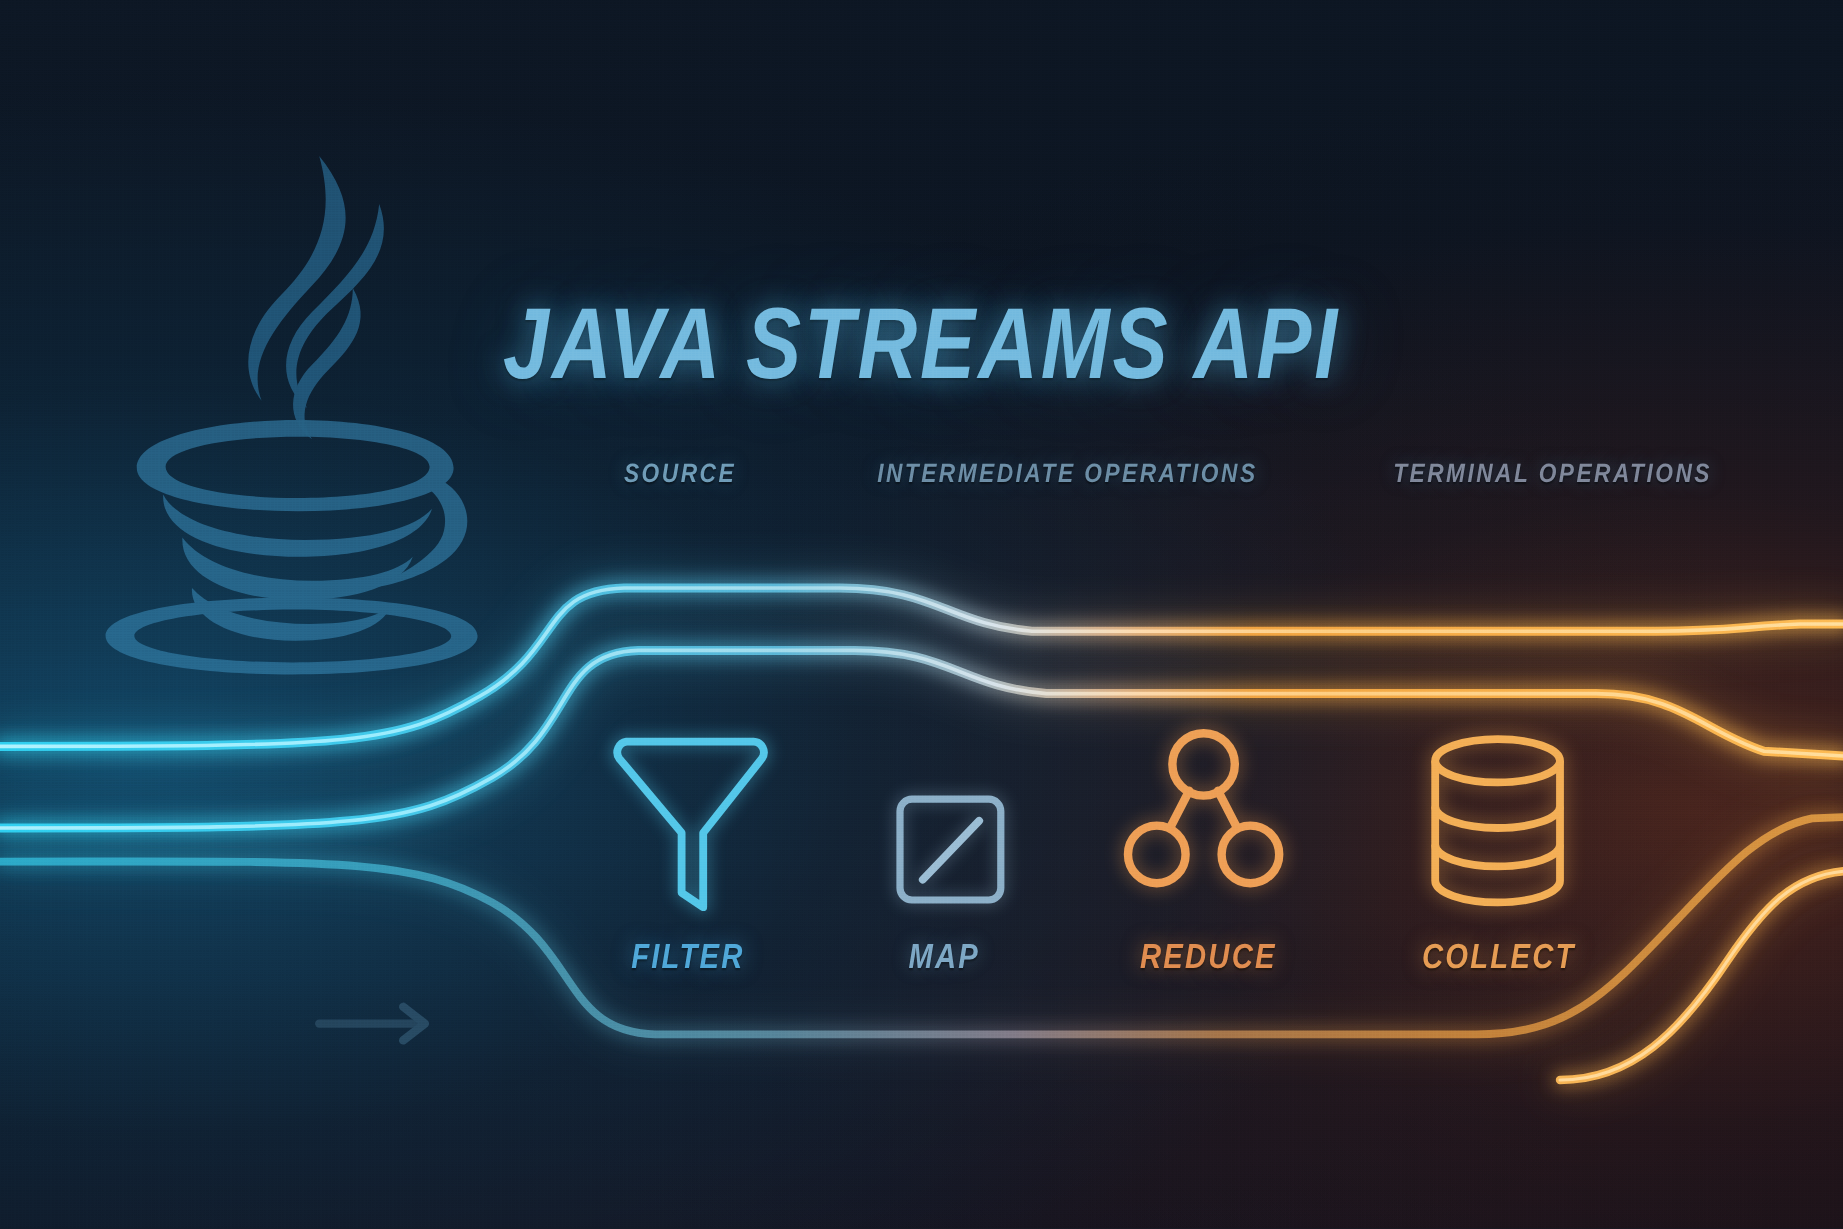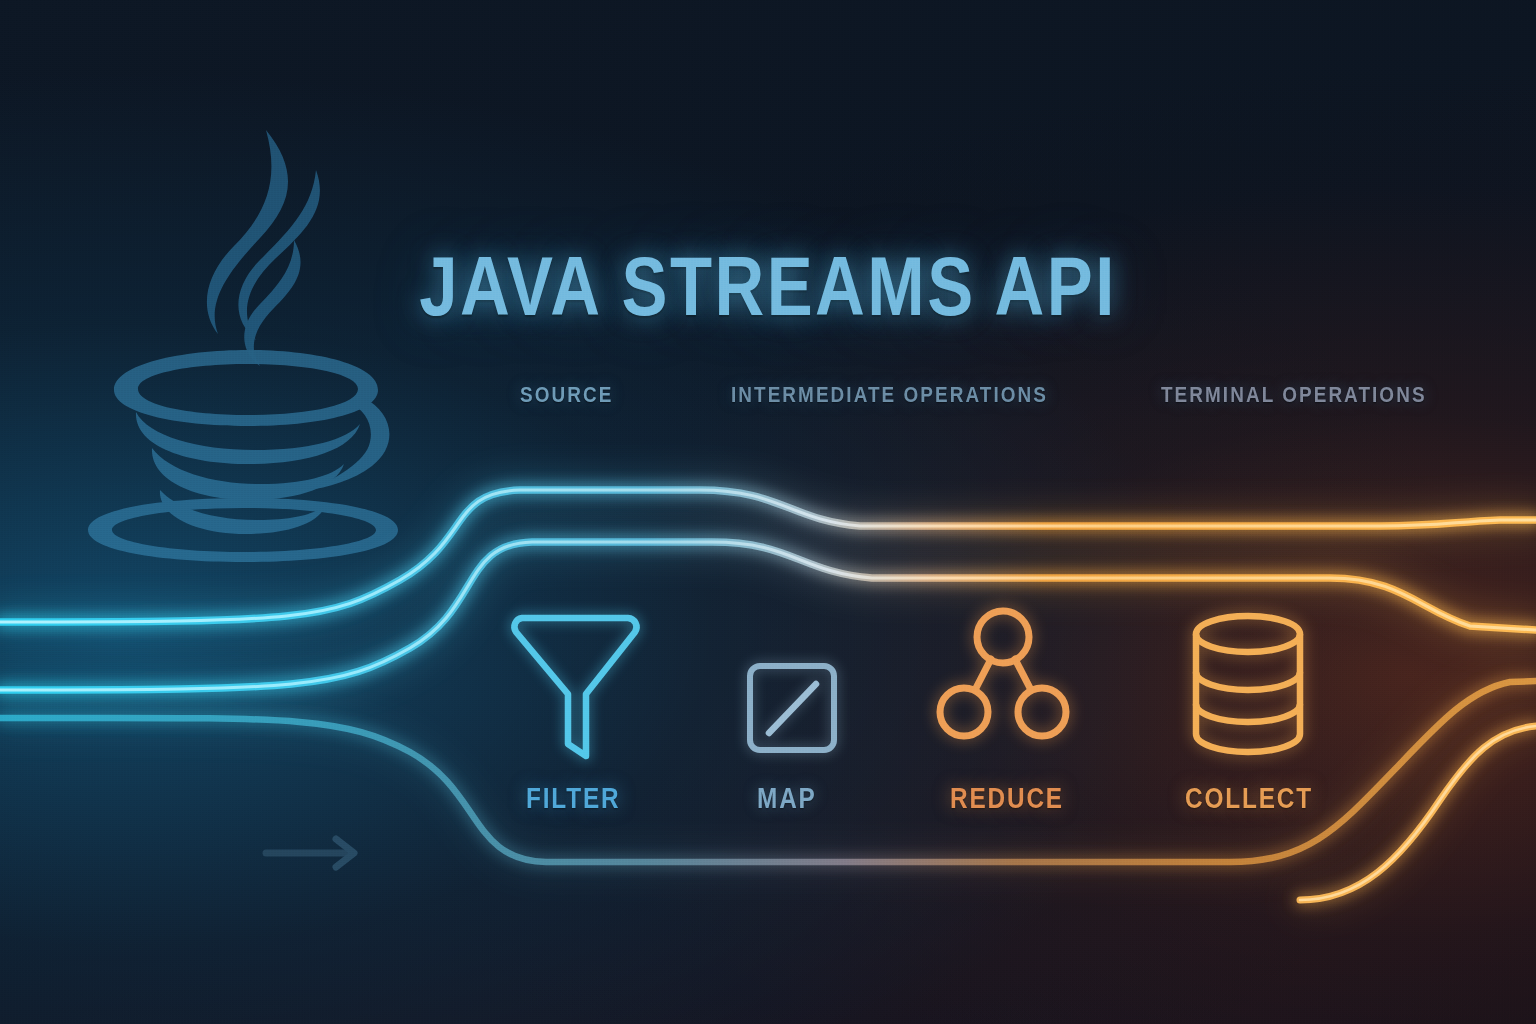--- a/index.html
+++ b/index.html
@@ -12,20 +12,21 @@
     position: relative;
     width: 1536px;
     height: 1024px;
     overflow: hidden;
     font-family: "Liberation Sans", sans-serif;
     background:
       radial-gradient(120% 95% at 8% 62%, rgba(18,72,104,0.95) 0%, rgba(13,42,64,0.55) 32%, rgba(10,22,36,0.12) 58%, rgba(0,0,0,0) 74%),
       radial-gradient(95% 80% at 92% 66%, rgba(92,42,28,0.72) 0%, rgba(52,26,24,0.42) 32%, rgba(20,14,22,0.10) 60%, rgba(0,0,0,0) 76%),
       radial-gradient(80% 70% at 50% 72%, rgba(30,32,48,0.30) 0%, rgba(0,0,0,0) 70%),
       linear-gradient(160deg, #0d1724 0%, #0c1521 38%, #111420 64%, #17121c 84%, #14101a 100%);
+    font-style: italic;
   }
   #stage::after {
     content: "";
     position: absolute;
     inset: 0;
     pointer-events: none;
     opacity: 0.055;
     background-image:
       repeating-linear-gradient(0deg, rgba(255,255,255,0.6) 0 1px, rgba(0,0,0,0) 1px 2px),
       repeating-linear-gradient(90deg, rgba(255,255,255,0.45) 0 1px, rgba(0,0,0,0) 1px 3px);

